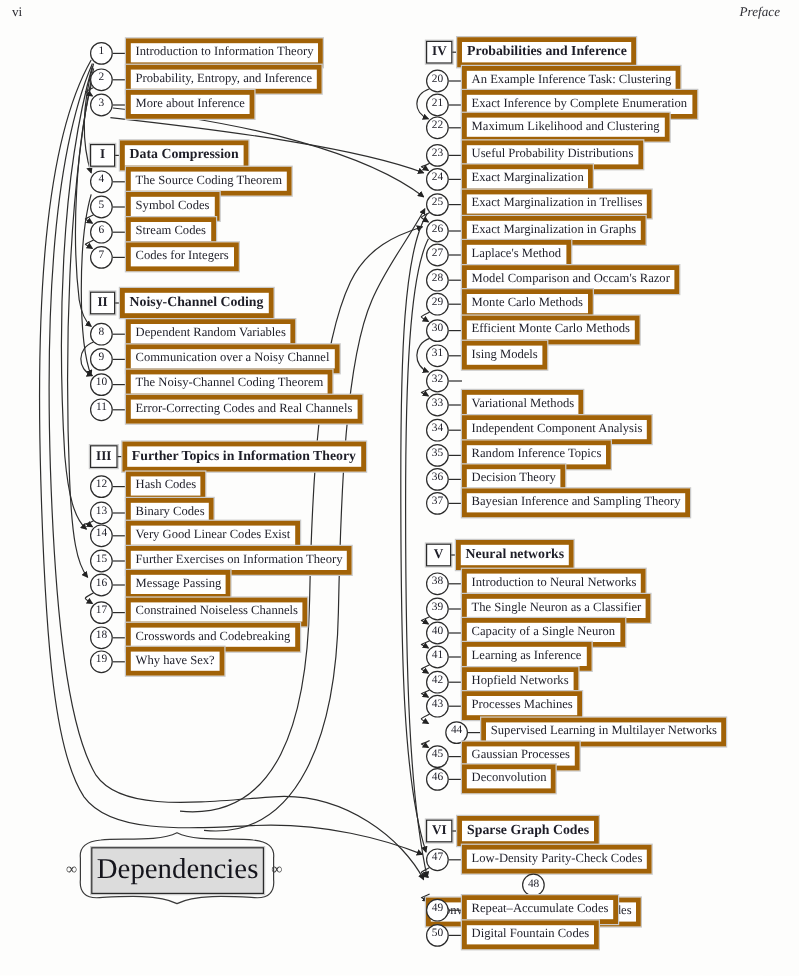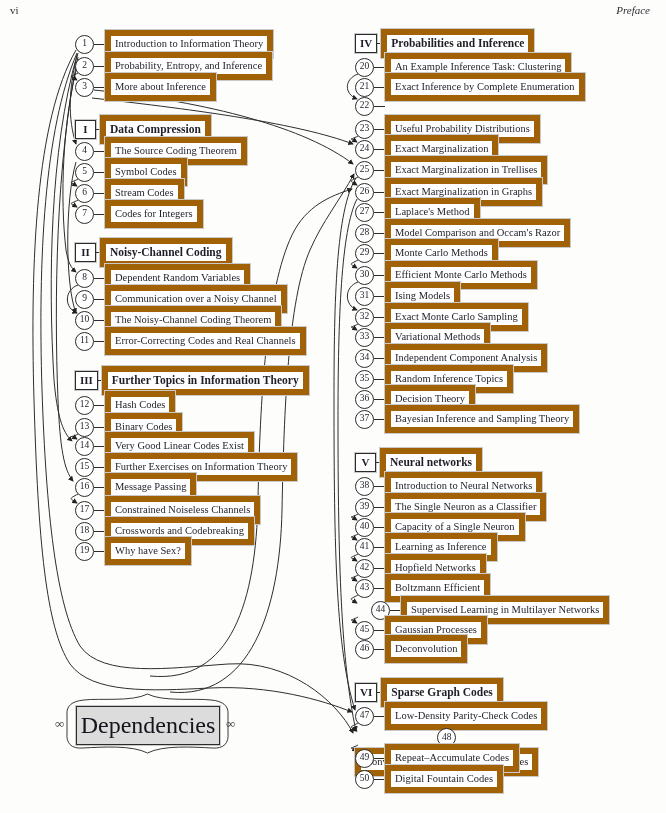--- a/index.html
+++ b/index.html
@@ -12,21 +12,21 @@
   .wire { fill:none; stroke:#2e2e2e; stroke-width:1; }
   .row { position:absolute; height:20px; display:flex; align-items:center; z-index:2; }
   .circle {
     width:17px; height:17px; border:1px solid #2b2b2b; border-radius:50%;
     background:#fff; font-size:9.5px; line-height:1; color:#1e1e28;
     display:flex; align-items:center; justify-content:center; flex:0 0 auto;
   }
   .conn { width:11px; height:1px; background:#2b2b2b; flex:0 0 auto; }
   .pconn { width:4px; height:1px; background:#2b2b2b; flex:0 0 auto; }
   .tbox {
-    border:6px solid #a16207; box-shadow:0 0 0 1px #c9c9c9; background:#fff;
+    border:4px solid #a16207; box-shadow:0 0 0 1px #c9c9c9; background:#fff;
     font-size:10.5px; line-height:13px; padding:1px 4px 2px; white-space:nowrap;
     color:#1e1e28;
   }
   .part .tbox { font-weight:bold; font-size:11.5px; line-height:14px; padding:1px 4px 2px; }
   .numbox {
     border:1px solid #2b2b2b; box-shadow:0 0 0 1px #c9c9c9; background:#fff;
     font-weight:bold; font-size:11px; line-height:14px; padding:1px 4px 2px;
     color:#1e1e28; min-width:11px; text-align:center; flex:0 0 auto;
   }
   .hdr { position:absolute; top:4px; font-size:11px; color:#2f2f35; z-index:2; }
@@ -226,20 +226,21 @@
         <div class="tbox">An Example Inference Task: Clustering</div>
       </div>
       <div class="row" style="left: 355px; top: 77px;">
         <div class="circle">21</div>
         <div class="conn"></div>
         <div class="tbox">Exact Inference by Complete Enumeration</div>
       </div>
       <div class="row" style="left: 355px; top: 96px;">
         <div class="circle">22</div>
         <div class="conn"></div>
+        <div class="tbox">Maximum Likelihood and Clustering</div>
       </div>
       <div class="row" style="left: 355px; top: 119px;">
         <div class="circle">23</div>
         <div class="conn"></div>
         <div class="tbox">Useful Probability Distributions</div>
       </div>
       <div class="row" style="left: 355px; top: 139px;">
         <div class="circle">24</div>
         <div class="conn"></div>
         <div class="tbox">Exact Marginalization</div>
@@ -275,21 +276,20 @@
         <div class="tbox">Efficient Monte Carlo Methods</div>
       </div>
       <div class="row" style="left: 355px; top: 286px;">
         <div class="circle">31</div>
         <div class="conn"></div>
         <div class="tbox">Ising Models</div>
       </div>
       <div class="row" style="left: 355px; top: 307px;">
         <div class="circle">32</div>
         <div class="conn"></div>
-        <div class="tbox">Exact Monte Carlo Sampling</div>
       </div>
       <div class="row" style="left: 355px; top: 327px; justify-content: space-between;">
         <div class="circle">33</div>
         <div class="conn"></div>
         <div class="tbox">Variational Methods</div>
       </div>
       <div class="row" style="left: 355px; top: 348px;">
         <div class="circle">34</div>
         <div class="conn"></div>
         <div class="tbox">Independent Component Analysis</div>
@@ -335,21 +335,21 @@
         <div class="tbox">Learning as Inference</div>
       </div>
       <div class="row" style="left: 355px; top: 558px;">
         <div class="circle">42</div>
         <div class="conn"></div>
         <div class="tbox">Hopfield Networks</div>
       </div>
       <div class="row" style="left: 355px; top: 578px;">
         <div class="circle">43</div>
         <div class="conn"></div>
-        <div class="tbox">Boltzmann Efficient</div>
+        <div class="tbox">Processes Machines</div>
       </div>
       <div class="row" style="left: 371px; top: 600px;">
         <div class="circle">44</div>
         <div class="conn"></div>
         <div class="tbox">Supervised Learning in Multilayer Networks</div>
       </div>
       <div class="row" style="left: 355px; top: 620px;">
         <div class="circle">45</div>
         <div class="conn"></div>
         <div class="tbox">Gaussian Processes</div>

